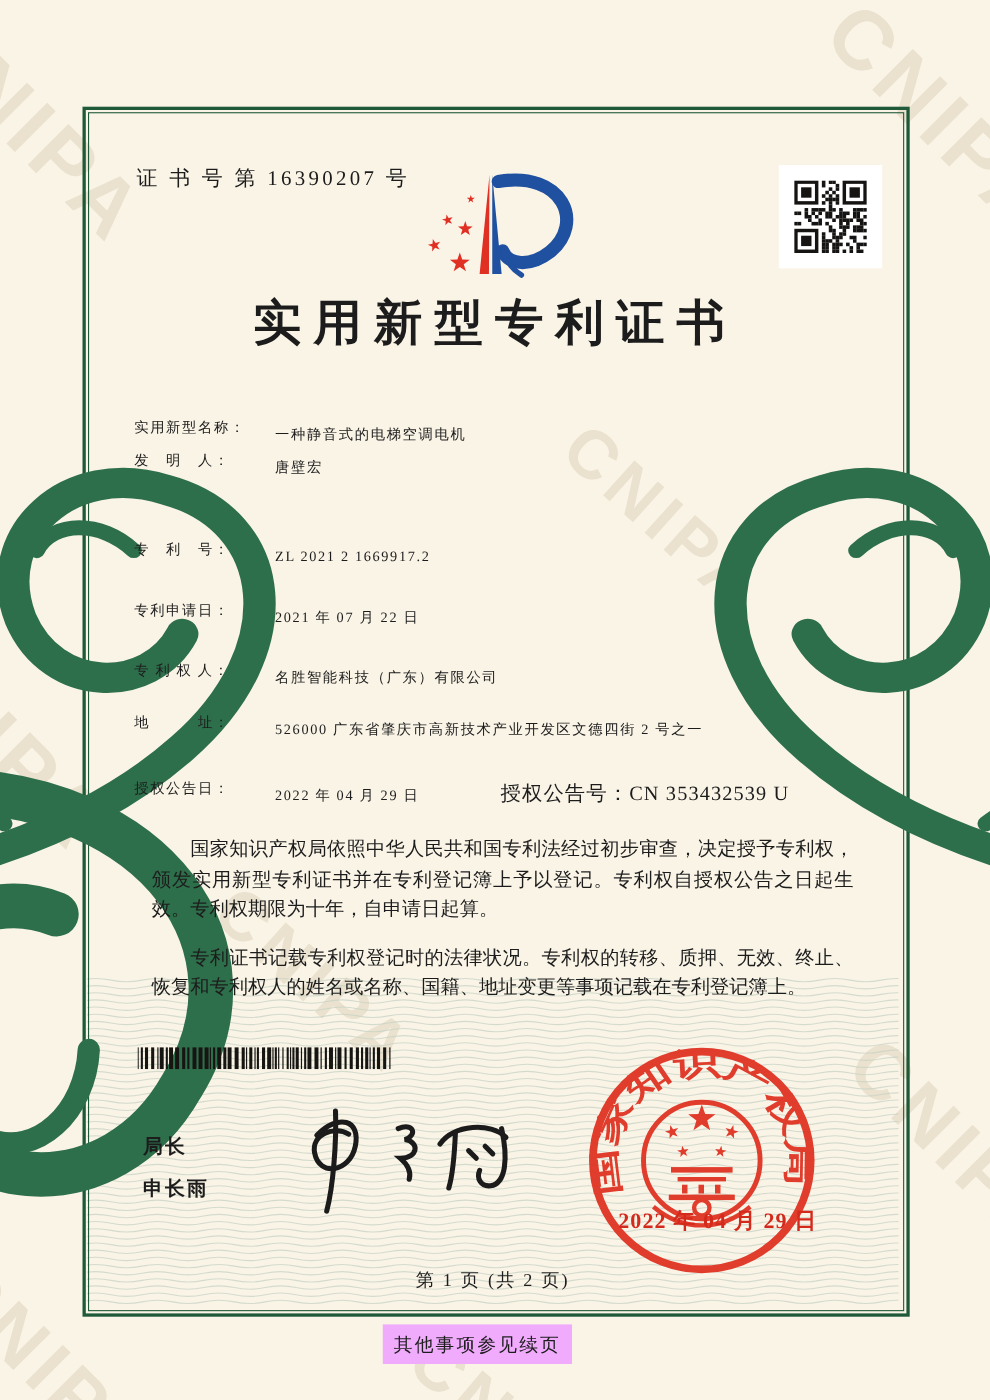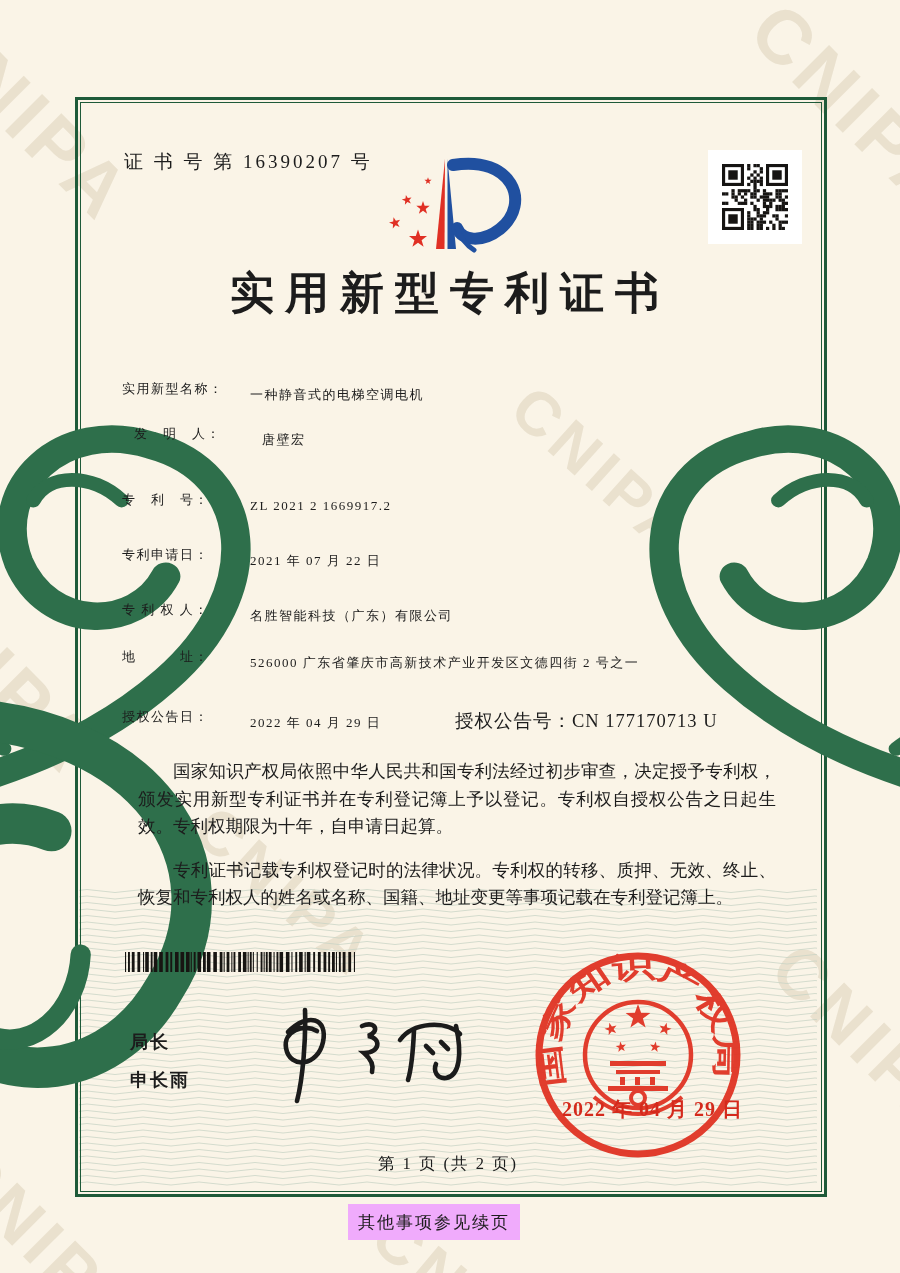--- a/index.html
+++ b/index.html
@@ -262,40 +262,40 @@
         <rect x="3.142857142857143" y="47.14285714285714" width="15.714285714285714" height="15.714285714285714" fill="#ffffff"></rect>
         <rect x="6.285714285714286" y="50.285714285714285" width="9.428571428571429" height="9.428571428571429" fill="#161412"></rect>
       </svg>
   </div>
 
   <div class="title">实用新型专利证书</div>
 
   <div class="frow" style="top:380px;">
     <span class="lab">实用新型名称：</span><span class="val">一种静音式的电梯空调电机</span>
   </div>
-  <div class="frow" style="top:425px;margin-left:12px;">
+  <div class="frow" style="top:410px;">
     <span class="lab">发　明　人：</span><span class="val">唐壁宏</span>
   </div>
   <div class="frow" style="top:491px;">
     <span class="lab">专　利　号：</span><span class="val">ZL 2021 2 1669917.2</span>
   </div>
   <div class="frow" style="top:546px;">
     <span class="lab">专利申请日：</span><span class="val">2021 年 07 月 22 日</span>
   </div>
   <div class="frow" style="top:601px;">
     <span class="lab">专 利 权 人：</span><span class="val">名胜智能科技（广东）有限公司</span>
   </div>
   <div class="frow" style="top:648px;">
     <span class="lab">地　　　址：</span><span class="val" style="width:545px;">526000 广东省肇庆市高新技术产业开发区文德四街 2 号之一</span>
   </div>
   <div class="frow" style="top:708px;">
     <span class="lab">授权公告日：</span><span class="val">2022 年 04 月 29 日</span>
   </div>
   <div class="frow2" style="top:708px;">
-    <span class="lab">授权公告号：</span><span>CN 177170713 U</span>
+    <span class="lab">授权公告号：</span><span>CN 353432539 U</span>
   </div>
 
   <div class="body-text">
     <p>国家知识产权局依照中华人民共和国专利法经过初步审查，决定授予专利权，颁发实用新型专利证书并在专利登记簿上予以登记。专利权自授权公告之日起生效。专利权期限为十年，自申请日起算。</p>
     <p>专利证书记载专利权登记时的法律状况。专利权的转移、质押、无效、终止、恢复和专利权人的姓名或名称、国籍、地址变更等事项记载在专利登记簿上。</p>
   </div>
 
   <svg class="barcode" id="barcode-svg" width="232" height="20" xmlns="http://www.w3.org/2000/svg">
       <rect x="0.00" y="0" width="1.10" height="20" fill="#171512"></rect>
       <rect x="3.00" y="0" width="1.90" height="20" fill="#171512"></rect>

